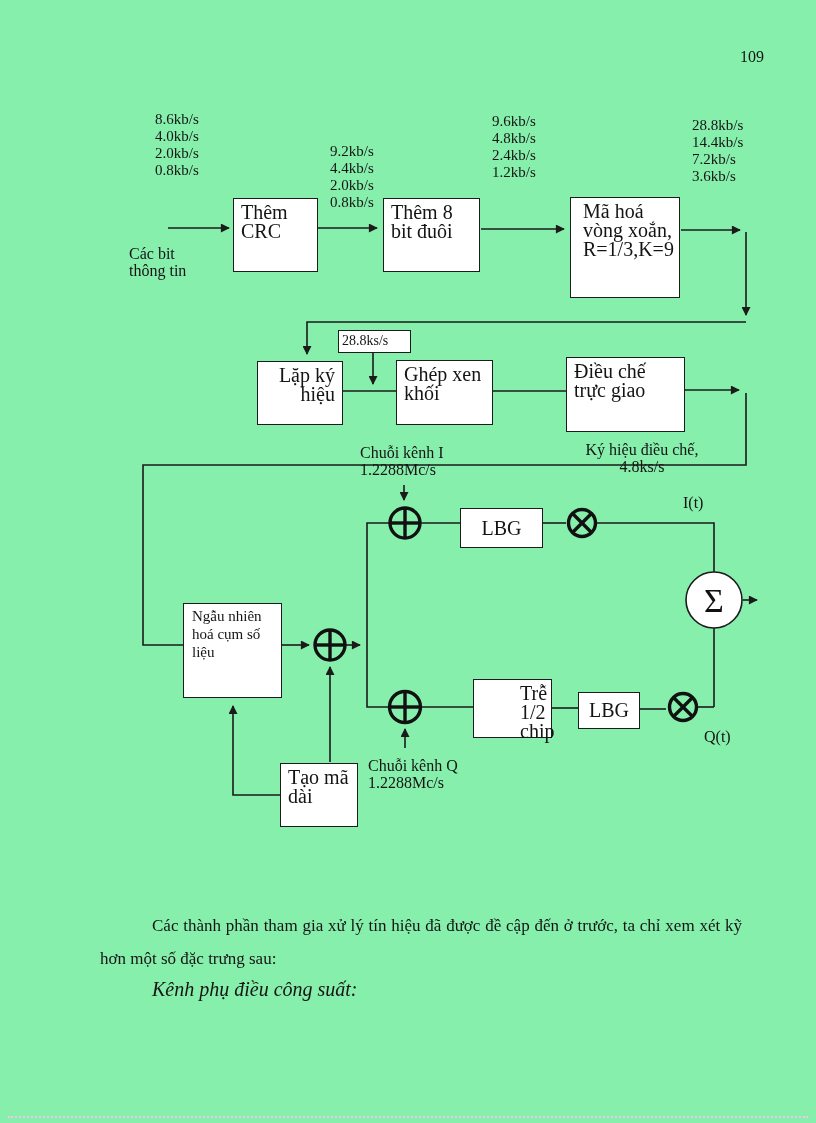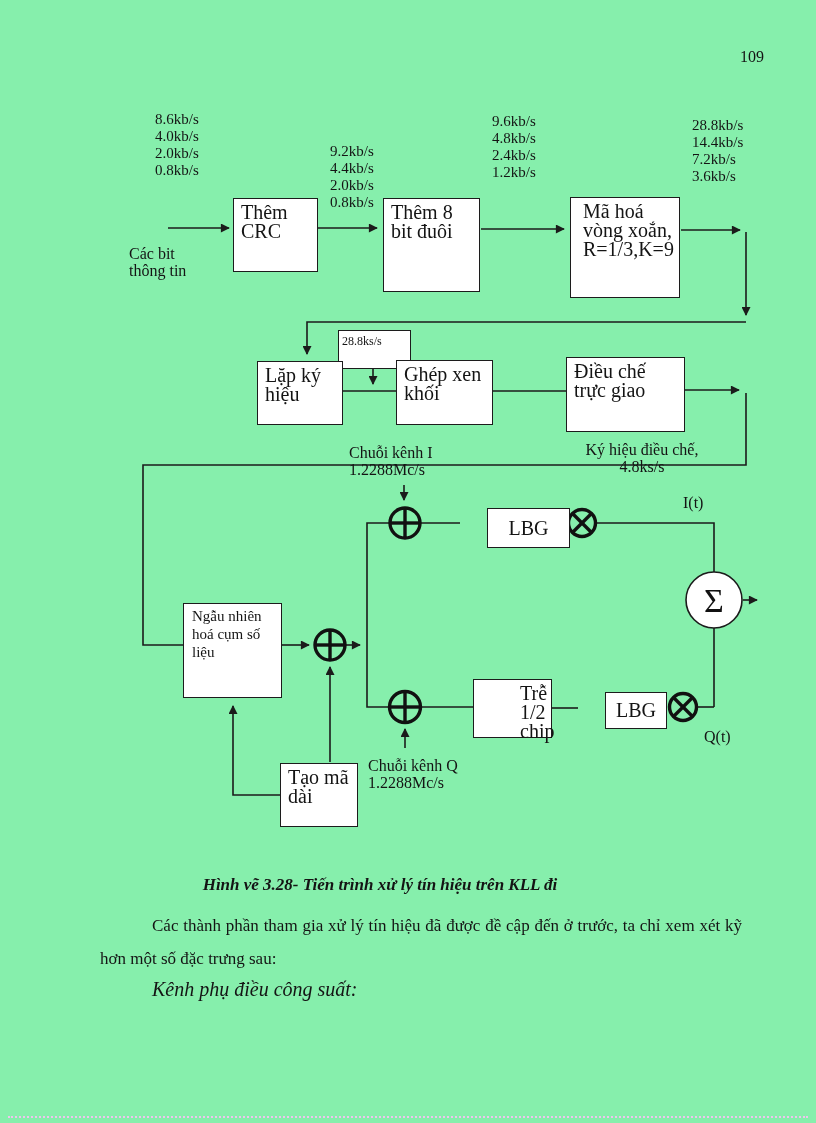--- a/index.html
+++ b/index.html
@@ -7,21 +7,21 @@
     position:relative;width:816px;height:1123px;margin:0 auto;background:#86efac;
     font-family:"Liberation Serif", serif;color:#141414;overflow:hidden;
   }
   .pageno{position:absolute;left:740px;top:48px;font-size:16px;}
   
   .dbox{
     position:absolute;border:1.5px solid #1c1c1c;background:#ffffff;
     box-sizing:border-box;white-space:pre-line;
     font-size:20px;line-height:19px;padding:4px 7px;
   }
-  .dbox.center{display:flex;align-items:center;justify-content:center;padding:0;margin-left:27px;}
+  .dbox.center{display:flex;align-items:center;justify-content:center;padding:0;}
   
   .dlabel{
     position:absolute;white-space:pre-line;font-size:15px;line-height:17px;
   }
   .dlabel.big{font-size:16px;}
   .dlabel.ctr{text-align:center;}
   svg.wires{position:absolute;left:0;top:0;}
   .caption{
     position:absolute;left:40px;top:875px;width:680px;text-align:center;
     font-size:17px;font-weight:bold;font-style:italic;
@@ -130,52 +130,51 @@
 4.8kb/s
 2.4kb/s
 1.2kb/s</div>
     <div class="dlabel" style="left:692px;top:117px;">28.8kb/s
 14.4kb/s
 7.2kb/s
 3.6kb/s</div>
 
     <div class="dbox" style="left:233px;top:198px;width:85px;height:74px;">Thêm
 CRC</div>
-    <div class="dbox" style="left:383px;top:198px;width:97px;height:94px;">Thêm 8
+    <div class="dbox" style="left:383px;top:198px;width:97px;height:74px;">Thêm 8
 bit đuôi</div>
     <div class="dbox" style="left:570px;top:197px;width:110px;height:101px;padding-left:12px;">Mã hoá
 vòng xoắn,
 R=1/3,K=9</div>
-    <div class="dbox" style="left:338px;top:330px;width:73px;height:39px;font-size:12px;line-height:20px;padding:0 3px;">28.8ks/s</div>
-    <div class="dbox" style="left:257px;top:361px;width:86px;height:64px;">Lặp ký
+    <div class="dbox" style="left:338px;top:330px;width:73px;height:23px;font-size:14px;line-height:20px;padding:0 3px;">28.8ks/s</div>
+    <div class="dbox" style="left:257px;top:361px;width:86px;height:64px;text-align:right;">Lặp ký
 hiệu</div>
     <div class="dbox" style="left:396px;top:360px;width:97px;height:65px;">Ghép xen
 khối</div>
     <div class="dbox" style="left:566px;top:357px;width:119px;height:75px;">Điều chế
 trực giao</div>
     <div class="dbox" style="left:183px;top:603px;width:99px;height:95px;font-size:15px;line-height:18px;padding:3px 8px;">Ngẫu nhiên
 hoá cụm số
 liệu</div>
     <div class="dbox center" style="left:460px;top:508px;width:83px;height:40px;">LBG</div>
     <div class="dbox" style="left:473px;top:679px;width:79px;height:59px;padding-left:46px;">Trễ 1/2
 chip</div>
     <div class="dbox center" style="left:578px;top:692px;width:62px;height:37px;">LBG</div>
     <div class="dbox" style="left:280px;top:763px;width:78px;height:64px;">Tạo mã
 dài</div>
 
     <div class="dlabel big" style="left:129px;top:245px;">Các bit
 thông tin</div>
-    <div class="dlabel big" style="left:349px;top:444px;">Chuỗi kênh I
+    <div class="dlabel big" style="left:360px;top:444px;">Chuỗi kênh I
 1.2288Mc/s</div>
     <div class="dlabel big ctr" style="left:552px;top:441px;width:180px;">Ký hiệu điều chế,
 4.8ks/s</div>
     <div class="dlabel big" style="left:368px;top:757px;">Chuỗi kênh Q
 1.2288Mc/s</div>
     <div class="dlabel big" style="left:683px;top:494px;">I(t)</div>
     <div class="dlabel big" style="left:704px;top:728px;text-align:center;">Q(t)</div>
   </div>
 
-  <div class="caption">Hình vẽ 3.28- Tiến trình xử lý tín hiệu trên KLL đi</div>
   <div class="para">Các thành phần tham gia xử lý tín hiệu đã được đề cập đến ở trước, ta chỉ xem xét kỹ hơn một số đặc trưng sau:</div>
   <div class="subhead">Kênh phụ điều công suất:</div>
 
   <div class="footline"></div>
 </div>
 
 </body></html>

